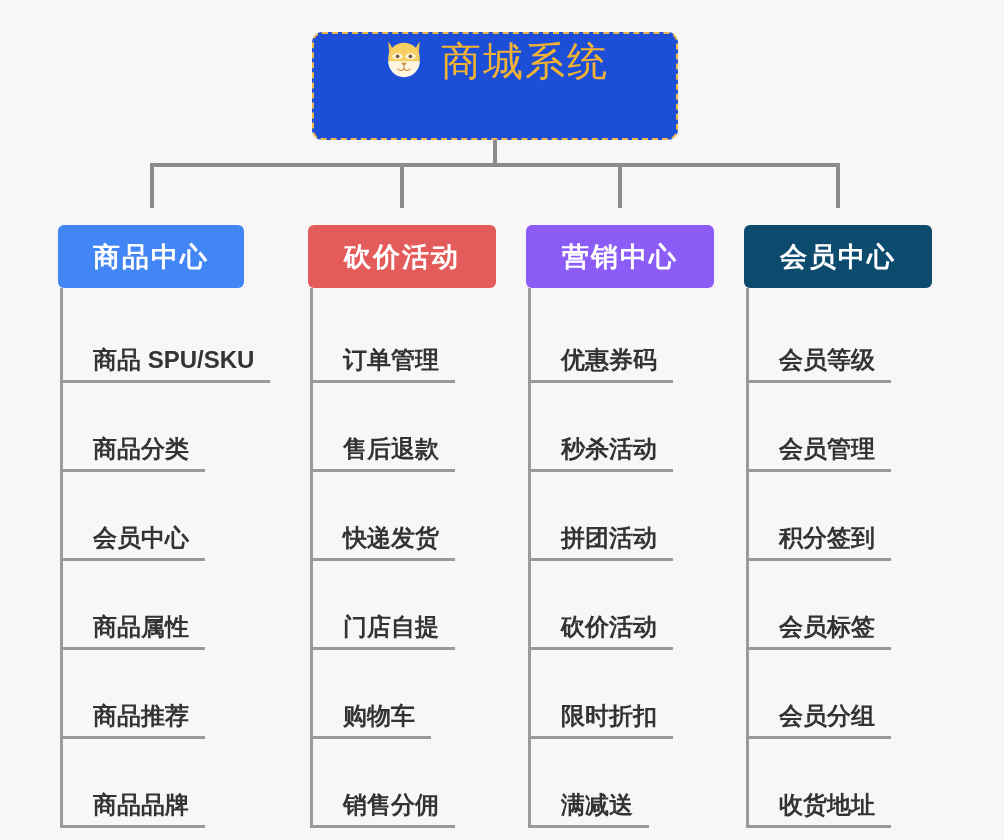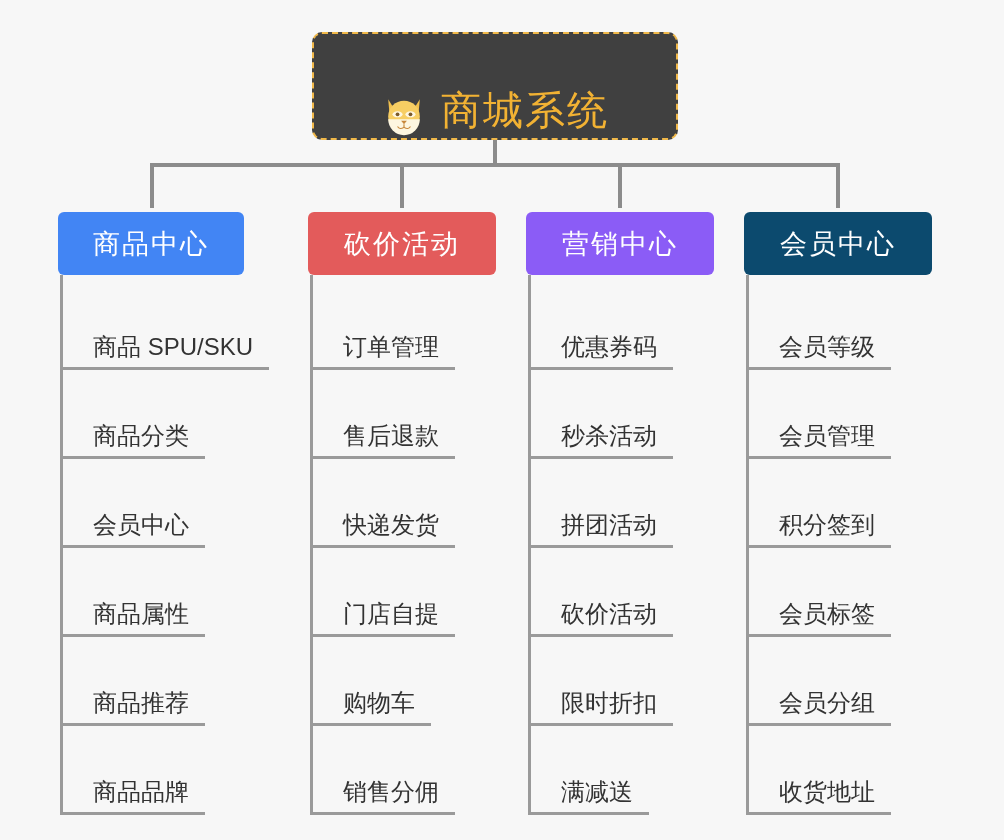--- a/index.html
+++ b/index.html
@@ -20,26 +20,26 @@
     height: 840px;
   }
 
   
   .root-node {
     position: absolute;
     left: 312px;
     top: 32px;
     width: 366px;
     height: 108px;
-    background: #404040;
+    background: #1d4ed8;
     border: 2px dashed #f0b849;
     border-radius: 10px;
     box-sizing: border-box;
     display: flex;
-    align-items: flex-end;
+    align-items: flex-start;
     justify-content: center;
     gap: 14px;
   }
   .root-emoji {
     font-size: 44px;
     line-height: 1;
     color: #f2c14e;
   }
   .root-emoji svg { display: block; }
   .root-title {
@@ -68,22 +68,23 @@
   }
   .conn-drop {          
     top: 163px;
     width: 4px;
     height: 45px;
   }
 
   
   .column {
     position: absolute;
-    top: 212px;
+    top: 225px;
     width: 220px;
+    font-weight: bold;
   }
   .cat-header {
     height: 63px;
     border-radius: 6px;
     display: flex;
     align-items: center;
     justify-content: center;
     color: #ffffff;
     font-size: 27px;
     letter-spacing: 2px;

